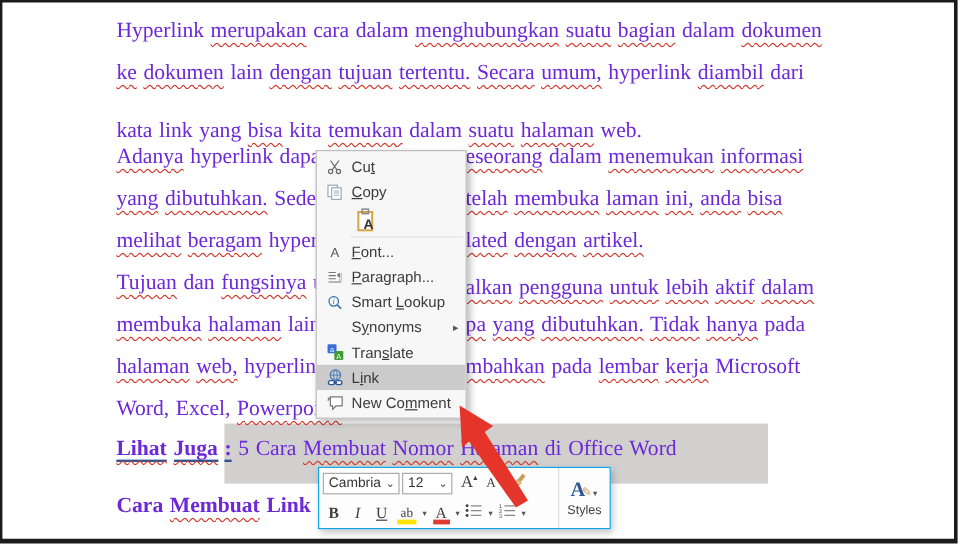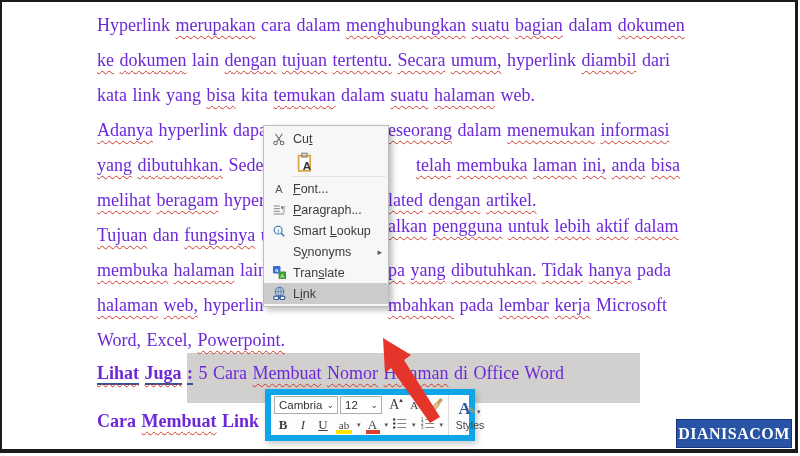--- a/index.html
+++ b/index.html
@@ -28,22 +28,22 @@
   .mi .lb{flex:1;white-space:nowrap;}
   .mi.bold .lb{font-weight:bold;color:#424242;}
   .mi.hl{background:#cbcbcb;}
   .mi .subarrow{margin-left:auto;padding-right:5px;color:#555;font-size:9px;}
   .mi.paste{height:26px;}
   .mi.paste .pbtn{margin-left:28px;width:26px;height:24px;display:flex;align-items:center;justify-content:center;}
   .menu .sep{height:1px;background:#e2e2e2;margin:1px 2px 1px 28px;}
   .acc{text-decoration:underline;}
 
   
-  .mtb{position:absolute;left:265px;top:389px;width:210px;height:52px;box-sizing:border-box;background:#fdfdfd;
-       border:6px solid #0ea5e9;box-shadow:2px 3px 6px rgba(0,0,0,.22);z-index:40;display:flex;}
+  .mtb{position:absolute;left:265px;top:389px;width:244px;height:52px;box-sizing:border-box;background:#fdfdfd;
+       border:1px solid #0ea5e9;box-shadow:2px 3px 6px rgba(0,0,0,.22);z-index:40;display:flex;}
   .mtb-main{flex:1;display:flex;flex-direction:column;}
   .mrow{display:flex;align-items:center;height:25px;padding:0 3px;gap:2px;}
   .combo{border:1px solid #ababab;background:#fff;height:18px;display:flex;align-items:center;
          font-size:11.5px;color:#333;padding:0 3px 0 4px;box-sizing:border-box;}
   .combo .chev{margin-left:auto;font-size:9px;color:#444;padding-left:3px;}
   .combo.fontn{width:64px;}
   .combo.fsize{width:42px;margin-right:3px;}
   .tbtn{height:20px;min-width:18px;display:flex;align-items:center;justify-content:center;
         font-family:"Liberation Serif",serif;font-size:13px;color:#3f3f3f;position:relative;}
   .tbtn .mini-caret{font-size:7px;position:relative;top:-5px;left:0;color:#3f3f3f;}
@@ -66,29 +66,29 @@
 </head>
 <body>
 
 <div class="canvas">
 
   <div class="sel-band" style="left: 187px; top: 353px; width: 453px; height: 50px; background: rgb(210, 208, 206);"></div>
 
   <div class="doc">
       <div class="doc-line" style="left: 97px; top: 13px;"><span class="tok">Hyperlink</span> <span class="tok sq">merupakan</span> <span class="tok">cara</span> <span class="tok">dalam</span> <span class="tok sq">menghubungkan</span> <span class="tok sq">suatu</span> <span class="tok sq">bagian</span> <span class="tok">dalam</span> <span class="tok sq">dokumen</span></div>
       <div class="doc-line" style="left: 97px; top: 48px;"><span class="tok sq">ke</span> <span class="tok sq">dokumen</span> <span class="tok">lain</span> <span class="tok sq">dengan</span> <span class="tok sq">tujuan</span> <span class="tok sq">tertentu.</span> <span class="tok sq">Secara</span> <span class="tok sq">umum,</span> <span class="tok">hyperlink</span> <span class="tok sq">diambil</span> <span class="tok">dari</span></div>
-      <div class="doc-line" style="left: 97px; top: 83px;"><span class="tok">kata</span> <span class="tok">link</span> <span class="tok">yang</span> <span class="tok sq">bisa</span> <span class="tok">kita</span> <span class="tok sq">temukan</span> <span class="tok">dalam</span> <span class="tok sq">suatu</span> <span class="tok sq">halaman</span> <span class="tok">web.</span></div>
+      <div class="doc-line" style="left: 97px; top: 96px;"><span class="tok">kata</span> <span class="tok">link</span> <span class="tok">yang</span> <span class="tok sq">bisa</span> <span class="tok">kita</span> <span class="tok sq">temukan</span> <span class="tok">dalam</span> <span class="tok sq">suatu</span> <span class="tok sq">halaman</span> <span class="tok">web.</span></div>
       <div class="doc-line" style="left: 97px; top: 118px;"><span class="tok sq">Adanya</span> <span class="tok">hyperlink</span> <span class="tok">dapa</span></div>
       <div class="doc-line" style="left: 388px; top: 118px;"><span class="tok sq">eseorang</span> <span class="tok">dalam</span> <span class="tok sq">menemukan</span> <span class="tok sq">informasi</span></div>
       <div class="doc-line" style="left: 97px; top: 153px;"><span class="tok sq">yang</span> <span class="tok sq">dibutuhkan.</span> <span class="tok">Seder</span></div>
-      <div class="doc-line" style="left: 388px; top: 153px; padding-left: 28px;"><span class="tok sq">telah</span> <span class="tok sq">membuka</span> <span class="tok sq">laman</span> <span class="tok sq">ini,</span> <span class="tok sq">anda</span> <span class="tok sq">bisa</span></div>
+      <div class="doc-line" style="left: 388px; top: 153px;"><span class="tok sq">telah</span> <span class="tok sq">membuka</span> <span class="tok sq">laman</span> <span class="tok sq">ini,</span> <span class="tok sq">anda</span> <span class="tok sq">bisa</span></div>
       <div class="doc-line" style="left: 388px; top: 188px;"><span class="tok sq">lated</span> <span class="tok sq">dengan</span> <span class="tok sq">artikel.</span></div>
       <div class="doc-line" style="left: 97px; top: 188px;"><span class="tok sq">melihat</span> <span class="tok sq">beragam</span> <span class="tok">hyper</span></div>
       <div class="doc-line" style="left: 97px; top: 223px;"><span class="tok sq">Tujuan</span> <span class="tok">dan</span> <span class="tok sq">fungsinya</span> <span class="tok">u</span></div>
-      <div class="doc-line" style="left: 388px; top: 214px;"><span class="tok sq">alkan</span> <span class="tok sq">pengguna</span> <span class="tok sq">untuk</span> <span class="tok sq">lebih</span> <span class="tok sq">aktif</span> <span class="tok sq">dalam</span></div>
+      <div class="doc-line" style="left: 388px; top: 227px;"><span class="tok sq">alkan</span> <span class="tok sq">pengguna</span> <span class="tok sq">untuk</span> <span class="tok sq">lebih</span> <span class="tok sq">aktif</span> <span class="tok sq">dalam</span></div>
       <div class="doc-line" style="left: 97px; top: 258px;"><span class="tok sq">membuka</span> <span class="tok sq">halaman</span> <span class="tok">lain</span></div>
       <div class="doc-line" style="left: 97px; top: 293px;"><span class="tok sq">halaman</span> <span class="tok sq">web,</span> <span class="tok">hyperlin</span></div>
       <div class="doc-line" style="left: 388px; top: 258px;"><span class="tok sq">pa</span> <span class="tok sq">yang</span> <span class="tok sq">dibutuhkan.</span> <span class="tok sq">Tidak</span> <span class="tok sq">hanya</span> <span class="tok">pada</span></div>
       <div class="doc-line" style="left: 388px; top: 293px;"><span class="tok sq">mbahkan</span> <span class="tok">pada</span> <span class="tok sq">lembar</span> <span class="tok sq">kerja</span> <span class="tok">Microsoft</span></div>
       <div class="doc-line" style="left: 97px; top: 328px;"><span class="tok">Word,</span> <span class="tok">Excel,</span> <span class="tok sq">Powerpoint.</span></div>
       <div class="doc-line" style="left: 97px; top: 361px;"><span class="tok sq b bu">Lihat</span> <span class="tok sq b bu">Juga</span> <span class="tok b bu">:</span> <span class="tok">5</span> <span class="tok">Cara</span> <span class="tok sq">Membuat</span> <span class="tok sq">Nomor</span> <span class="tok sq">Halaman</span> <span class="tok">di</span> <span class="tok">Office</span> <span class="tok">Word</span></div>
       <div class="doc-line" style="left: 97px; top: 409px;"><span class="tok b">Cara</span> <span class="tok sq b">Membuat</span> <span class="tok b">Link</span> <span class="tok b">di</span></div>
     </div>
 
   <div class="menu">
@@ -97,20 +97,30 @@
           <svg viewBox="0 0 16 16" width="14" height="14">
             <g fill="none" stroke="#6b6b6b" stroke-width="1.2">
               <circle cx="4" cy="12.5" r="2"></circle>
               <circle cx="11.5" cy="12.5" r="2"></circle>
               <path d="M5.5 11L12 2M10 11L4 2"></path>
             </g>
           </svg>
         </span>
         <span class="lb">Cu<span class="acc">t</span></span>
       </div>
+      <div class="mi">
+        <span class="ic">
+          <svg viewBox="0 0 16 16" width="14" height="14">
+            <rect x="1.5" y="1.5" width="9" height="11" fill="#fff" stroke="#8aa0b4"></rect>
+            <rect x="5" y="4" width="9" height="11" fill="#fff" stroke="#8aa0b4"></rect>
+            <path d="M7 7h5M7 9h5M7 11h5" stroke="#9ab0c4" stroke-width="1"></path>
+          </svg>
+        </span>
+        <span class="lb"><span class="acc">C</span>opy</span>
+      </div>
       <div class="mi paste">
         <span class="pbtn">
           <svg viewBox="0 0 20 20" width="21" height="21">
             <rect x="2.5" y="3.5" width="11" height="14.5" fill="#fff" stroke="#d6a545" stroke-width="1.6"></rect>
             <rect x="5.5" y="1.2" width="5" height="3.6" fill="none" stroke="#8b8b8b" stroke-width="1.2"></rect>
             <text x="10.5" y="17" font-size="11" font-weight="bold" fill="#333" text-anchor="middle" font-family="Liberation Sans, sans-serif">A</text>
           </svg>
         </span>
       </div>
       <div class="sep"></div>
@@ -161,20 +171,29 @@
         <span class="ic">
           <svg viewBox="0 0 16 16" width="15" height="15">
             <circle cx="8" cy="6" r="4.6" fill="none" stroke="#4b7ab8" stroke-width="1.1"></circle>
             <path d="M3.4 6h9.2M8 1.4C5.8 3.6 5.8 8.4 8 10.6M8 1.4c2.2 2.2 2.2 7 0 9.2" fill="none" stroke="#4b7ab8" stroke-width="0.8"></path>
             <rect x="1.8" y="10.8" width="5.6" height="3.6" rx="1.8" fill="#fff" stroke="#2b579a" stroke-width="1.2"></rect>
             <rect x="8.2" y="10.8" width="5.6" height="3.6" rx="1.8" fill="#fff" stroke="#2b579a" stroke-width="1.2"></rect>
             <path d="M6.2 12.6h3.4" stroke="#2b579a" stroke-width="1.2"></path>
           </svg>
         </span>
         <span class="lb">L<span class="acc">i</span>nk</span>
+      </div>
+      <div class="mi">
+        <span class="ic">
+          <svg viewBox="0 0 16 16" width="15" height="15">
+            <path d="M3.5 3h10.5v8H8.5l-3 3v-3H3.5z" fill="#fff" stroke="#777" stroke-width="1.1"></path>
+            <path d="M1.2 6.2l2.2-2.2M1.2 4.6l1 -1" stroke="#777" stroke-width="1"></path>
+          </svg>
+        </span>
+        <span class="lb">New Co<span class="acc">m</span>ment</span>
       </div>
     </div>
 
   <div class="mtb">
     <div class="mtb-main">
       <div class="mrow">
         <div class="combo fontn">
           <span>Cambria</span>
           <span class="chev">⌄</span>
         </div>
@@ -240,16 +259,15 @@
         <span class="bigA">A</span><span class="pen">✎</span><span class="dd">▾</span>
       </div>
       <div class="styles-lb">Styles</div>
     </div>
   </div>
 
   <svg class="arrow" width="800" height="456">
     <polygon points="383,338 411,355 404,360 440,417 430,423 391,368 385,373" fill="#e5352b"></polygon>
   </svg>
 
-  <div class="wm">DIANISACOM</div>
 
   <div class="frame"></div>
 </div>
 
 </body></html>

